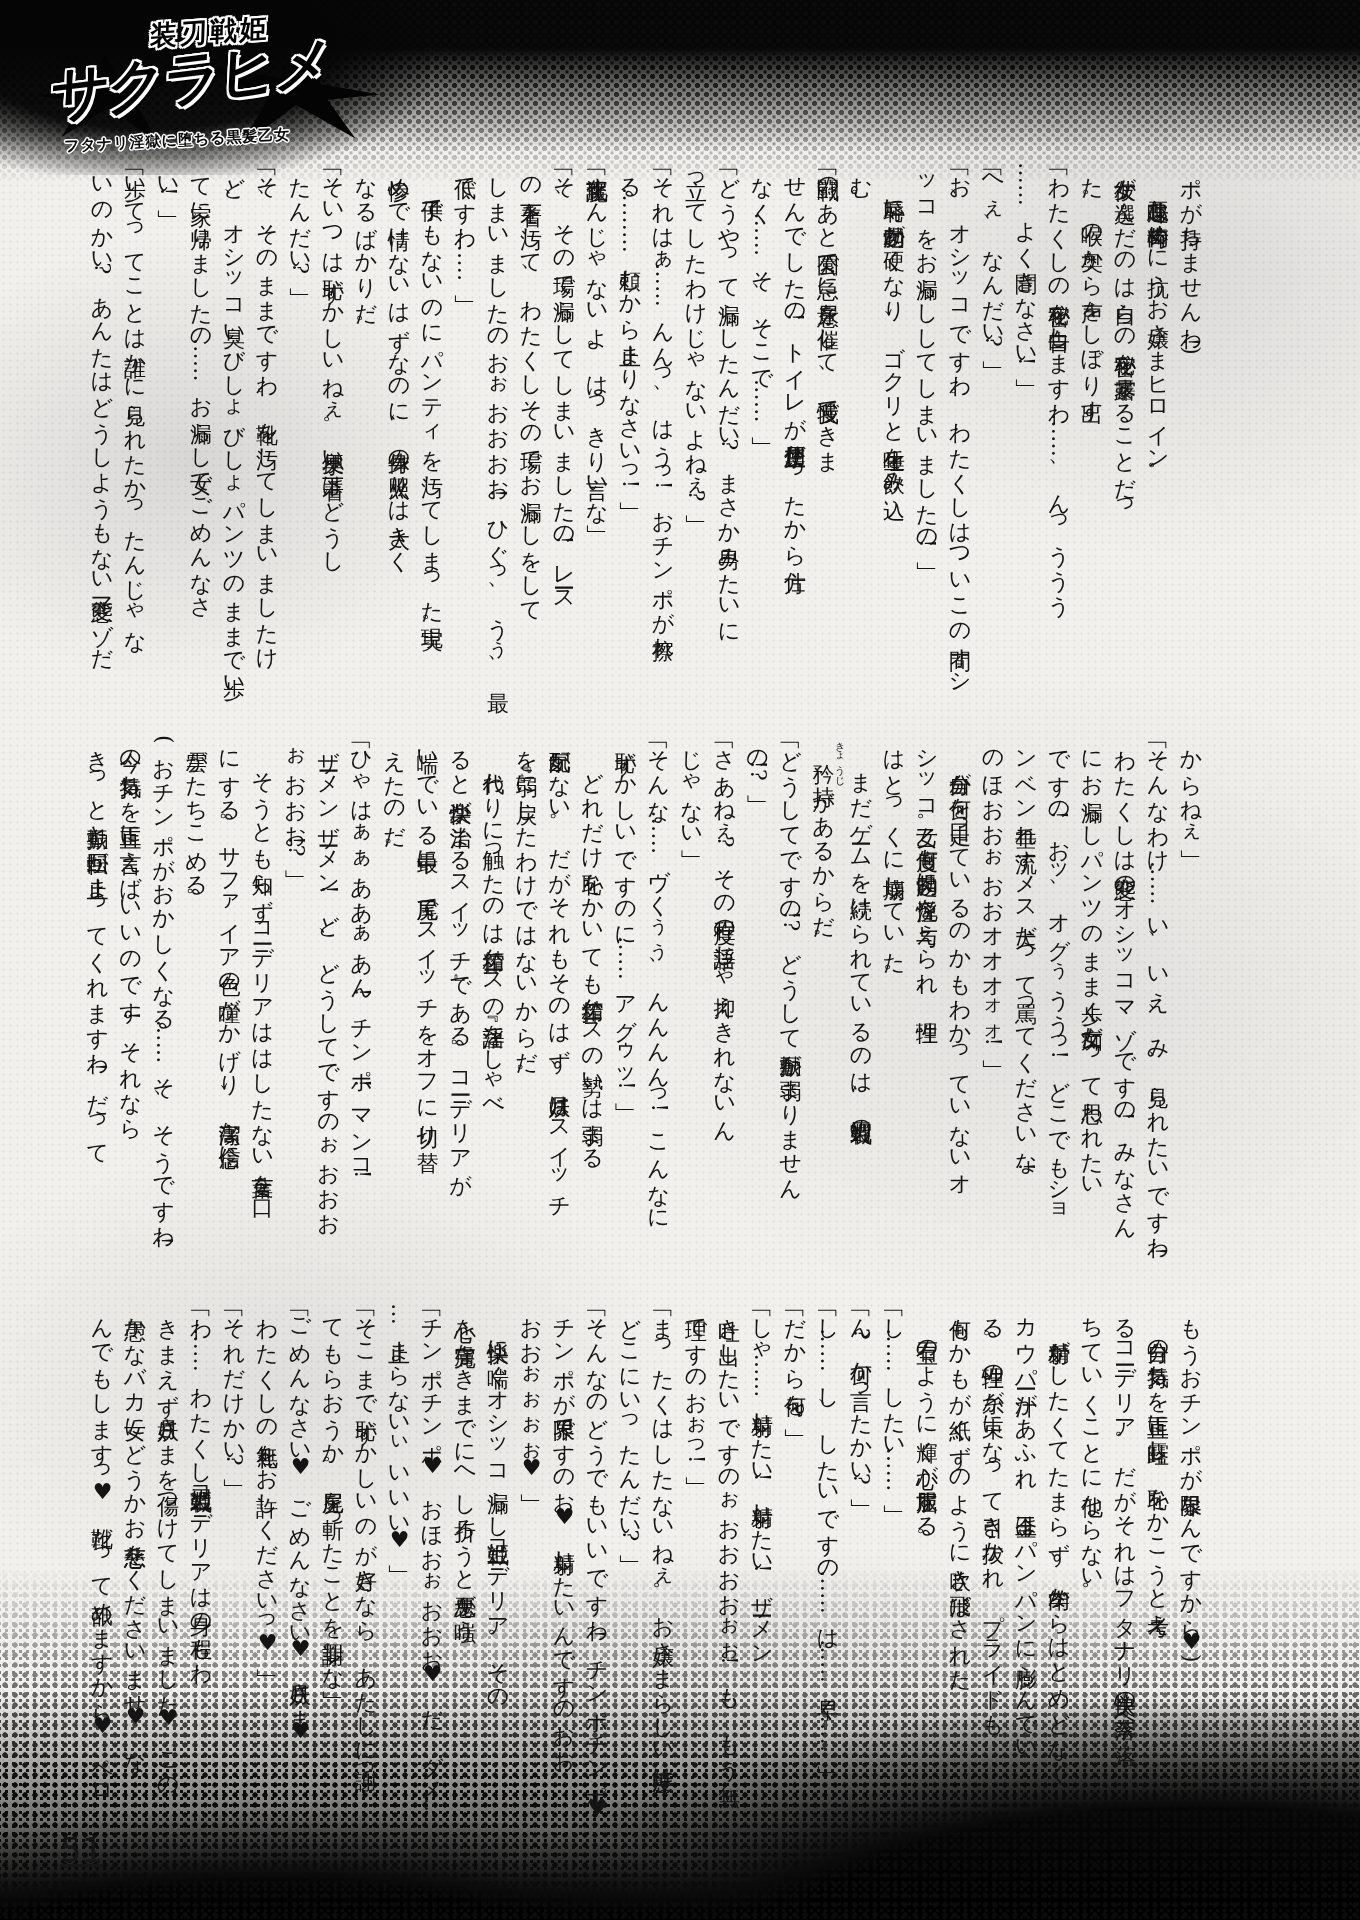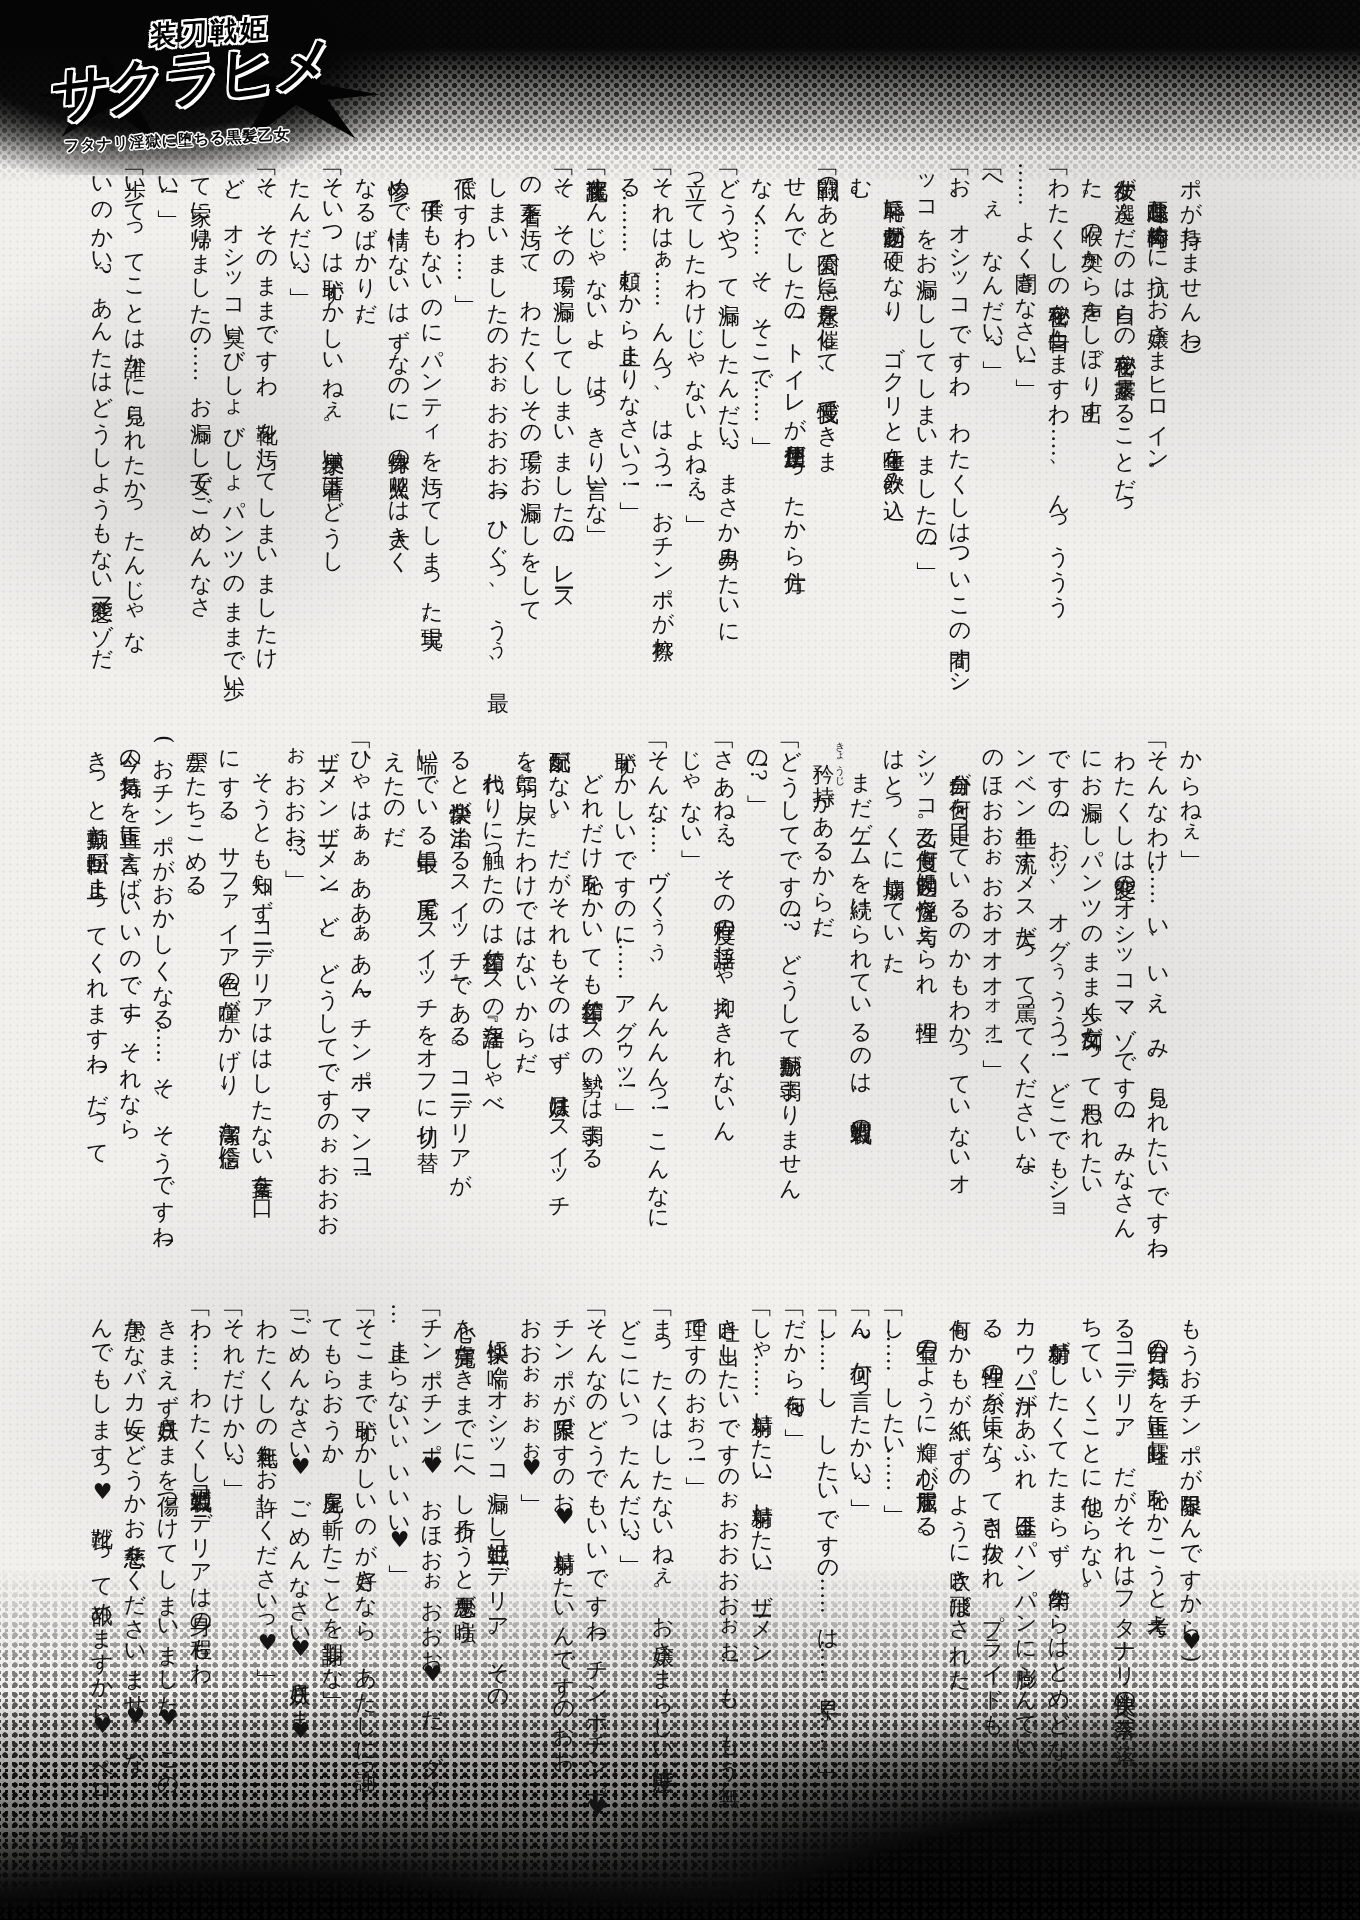--- a/index.html
+++ b/index.html
@@ -87,21 +87,21 @@
     font-size:22px; color:#141414; text-align:start;
   }
   .band-1 { top:162px; }
   .band-2 { top:735px; }
   .band-3 { top:1303px; }
   .tcol { margin:0; padding:0; line-height:33px; white-space:nowrap; }
   ruby rt { font-size:10px; letter-spacing:0; }
 
   .pagenum {
     position:absolute; left:60px; top:1830px; z-index:5;
-    font-size:27px; color:#161616; font-family:"DejaVu Sans","Liberation Sans",sans-serif;
+    font-size:34px; color:#161616; font-family:"DejaVu Sans","Liberation Sans",sans-serif;text-decoration:underline;
   }
 </style>
 </head>
 <body>
 
 <div class="page">
 
   <div class="paper-dots"></div>
 
   <div class="top-dark"></div>

